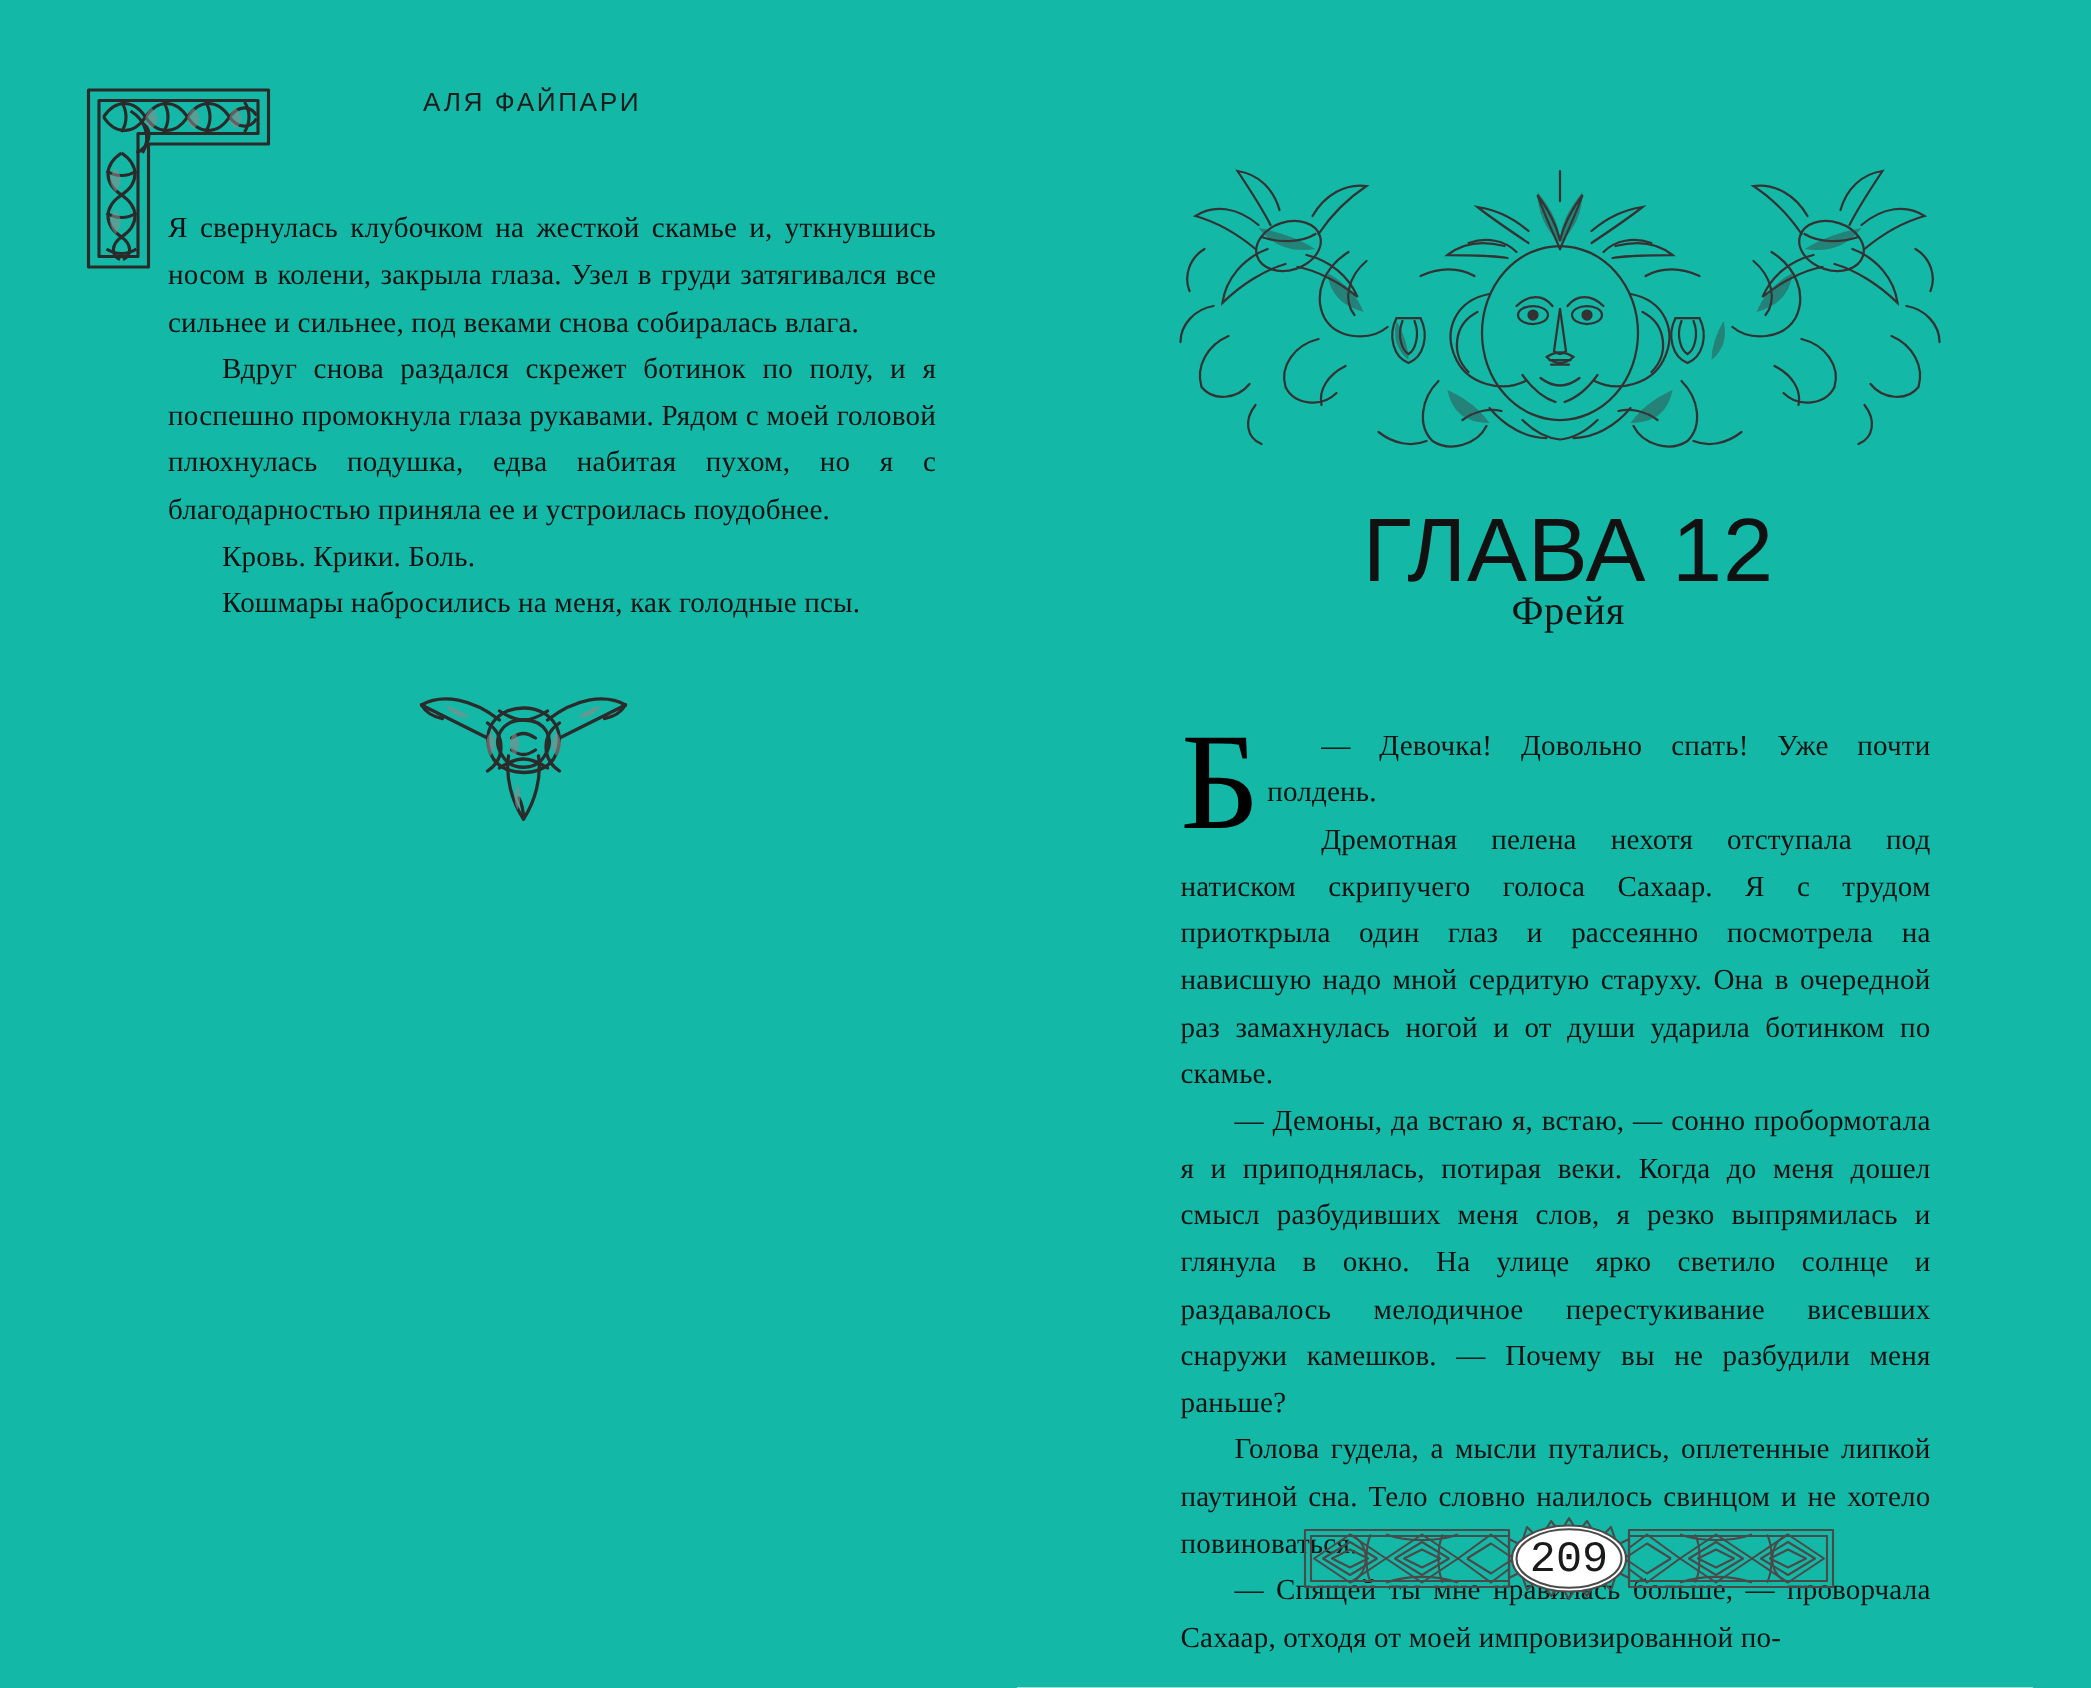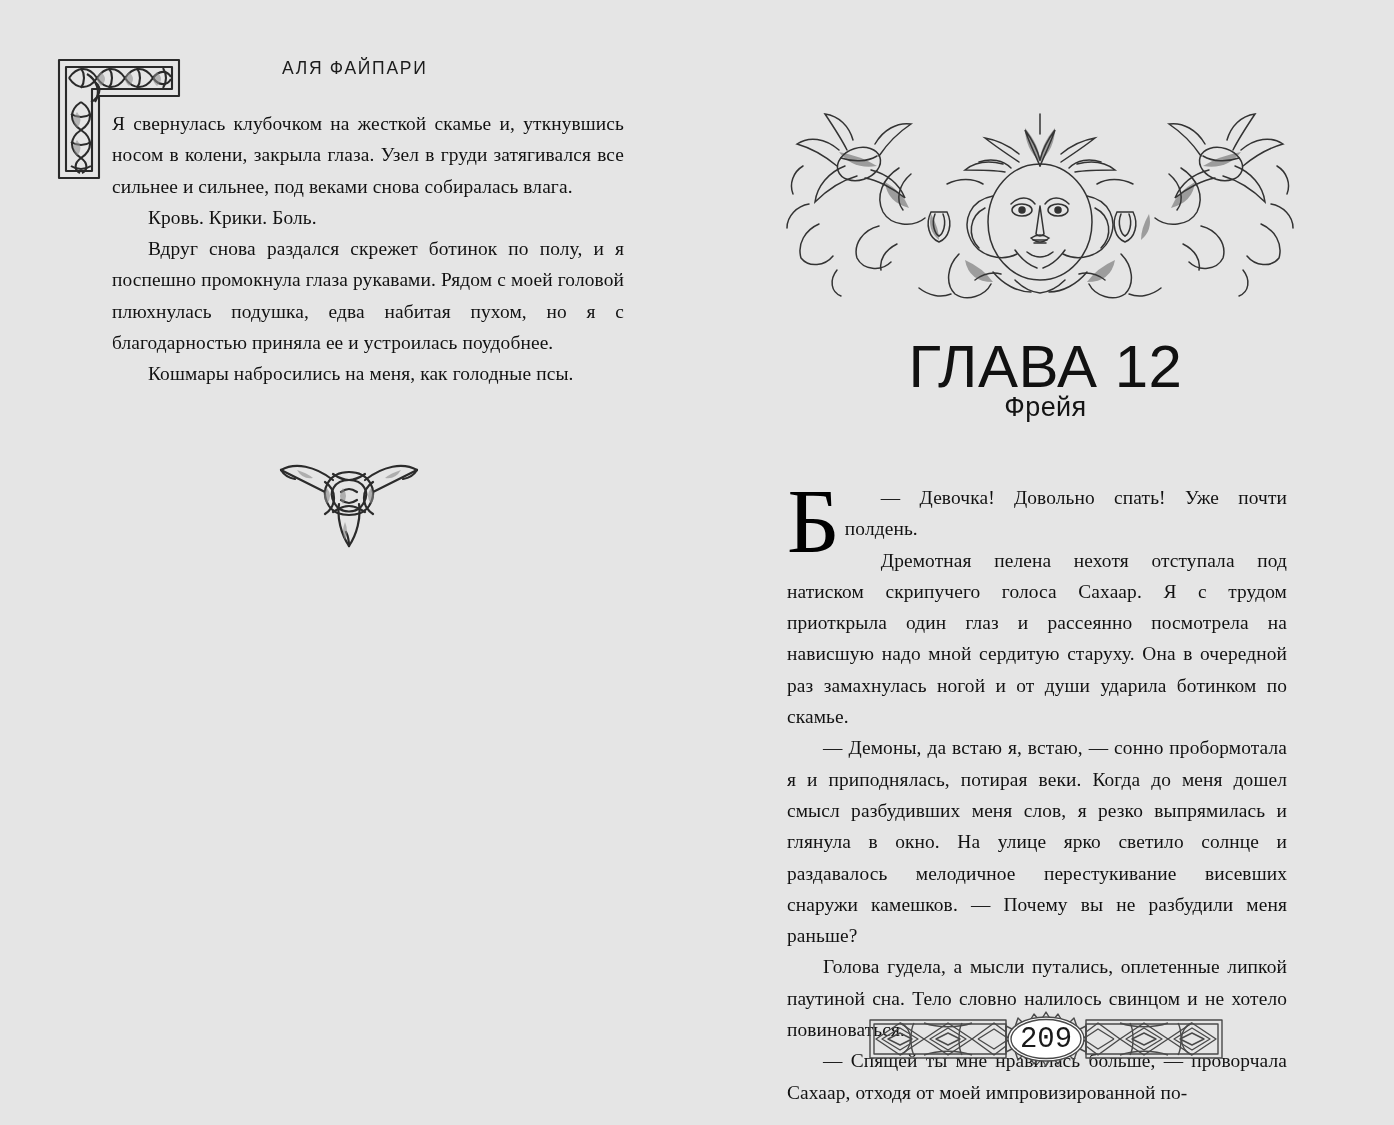--- a/index.html
+++ b/index.html
@@ -9,21 +9,21 @@
     background: #ffffff;
   }
   body {
     font-family: "Liberation Serif", serif;
     color: #111111;
   }
   .spread {
     position: relative;
     width: 1394px;
     height: 1125px;
-    background: #e5e5e5;
+    background: #14b8a6;
     overflow: hidden;
   }
 
   
   .page-verso {
     position: absolute;
     left: 0;
     top: 0;
     width: 697px;
     height: 1125px;
@@ -56,21 +56,21 @@
     font-family: "Liberation Serif", serif;
     font-size: 19.4px;
     line-height: 31.3px;
     text-align: justify;
     text-indent: 36px;
     letter-spacing: 0.12px;
     color: #121212;
     -webkit-hyphens: none;
     hyphens: none;
   }
-  .body-p.first { text-indent: 0; }
+  .body-p.first { text-indent: 0; margin-top: 29px; }
   .verso-col .body-p + .body-p { margin-top: 0; }
 
   .triquetra-wrap {
     position: absolute;
     left: 0;
     top: 448px;
     width: 697px;
     text-align: center;
   }
   .triquetra { width: 148px; height: 100px; display: inline-block; }
@@ -101,21 +101,21 @@
     font-size: 60px;
     letter-spacing: 0.5px;
     color: #111111;
   }
   .chapter-subtitle {
     position: absolute;
     left: 0;
     top: 392px;
     width: 697px;
     text-align: center;
-    font-family: Liberation Sans, sans-serif;
+    font-family: Liberation Serif, serif;
     font-weight: 400;
     font-size: 27px;
     letter-spacing: 0.4px;
     color: #141414;
   }
   .recto-col {
     position: absolute;
     left: 90px;
     top: 482px;
     width: 500px;
@@ -199,22 +199,22 @@
           <path d="M22 60 q7 8 0 16 q-7 -8 0 -16"></path>
           <path d="M22 88 q7 8 0 16 q-7 -8 0 -16"></path>
         </g>
       </svg>
     </div>
 
     <div class="running-head">АЛЯ ФАЙПАРИ</div>
 
     <div class="verso-col">
       <p class="body-p first">Я свернулась клубочком на жесткой скамье и, уткнувшись носом в колени, закрыла глаза. Узел в груди затягивался все сильнее и сильнее, под веками снова собиралась влага.</p>
+      <p class="body-p">Вдруг снова раздался скрежет ботинок по полу, и я поспешно промокнула глаза рукавами. Рядом с моей головой плюхнулась подушка, едва набитая пухом, но я с благодарностью приняла ее и устроилась поудобнее.</p>
       <p class="body-p">Кровь. Крики. Боль.</p>
-      <p class="body-p">Вдруг снова раздался скрежет ботинок по полу, и я поспешно промокнула глаза рукавами. Рядом с моей головой плюхнулась подушка, едва набитая пухом, но я с благодарностью приняла ее и устроилась поудобнее.</p>
       <p class="body-p">Кошмары набросились на меня, как голодные псы.</p>
     </div>
 
     <div class="triquetra-wrap">
       <svg class="triquetra" viewBox="0 0 148 100" aria-hidden="true">
         <g fill="none" stroke="#2b2b2b" stroke-width="2.2" stroke-linejoin="round" stroke-linecap="round">
 
           <path d="M6 22 C20 14, 40 18, 58 32"></path>
           <path d="M6 22 C18 28, 34 36, 50 44"></path>
           <path d="M6 22 C9 27, 14 30, 20 31"></path>

